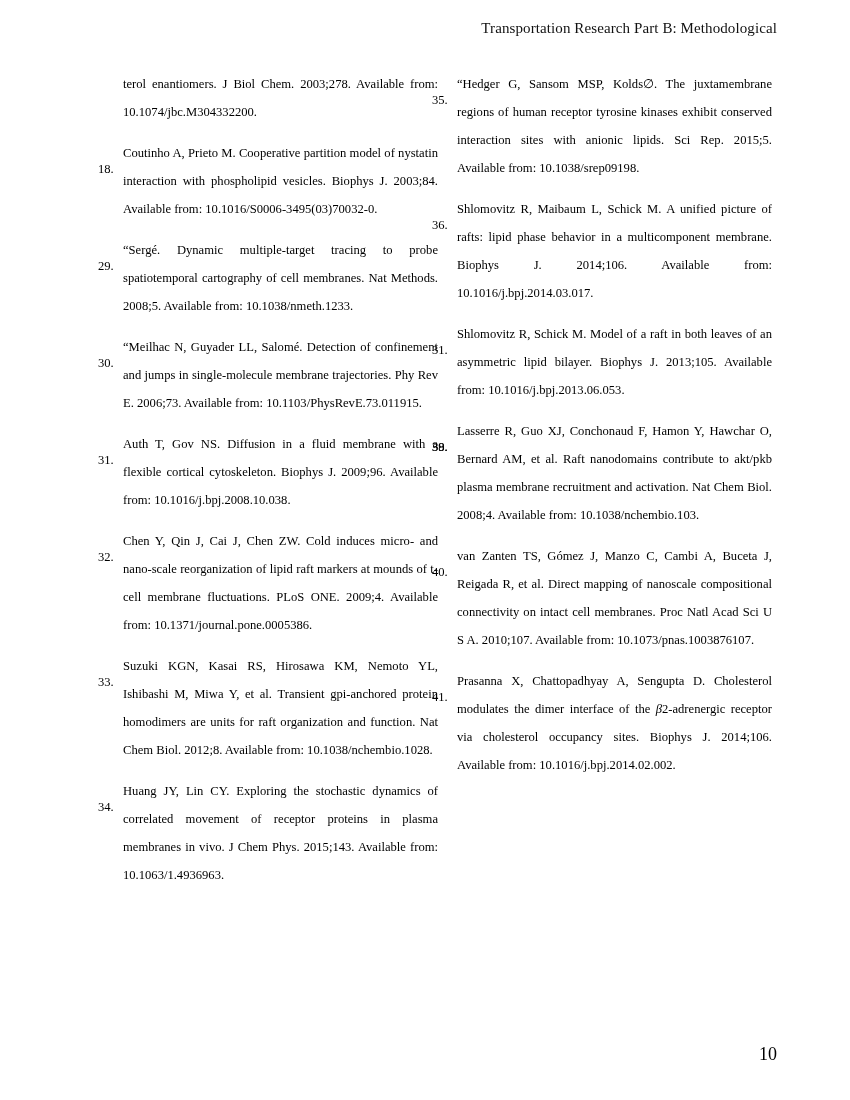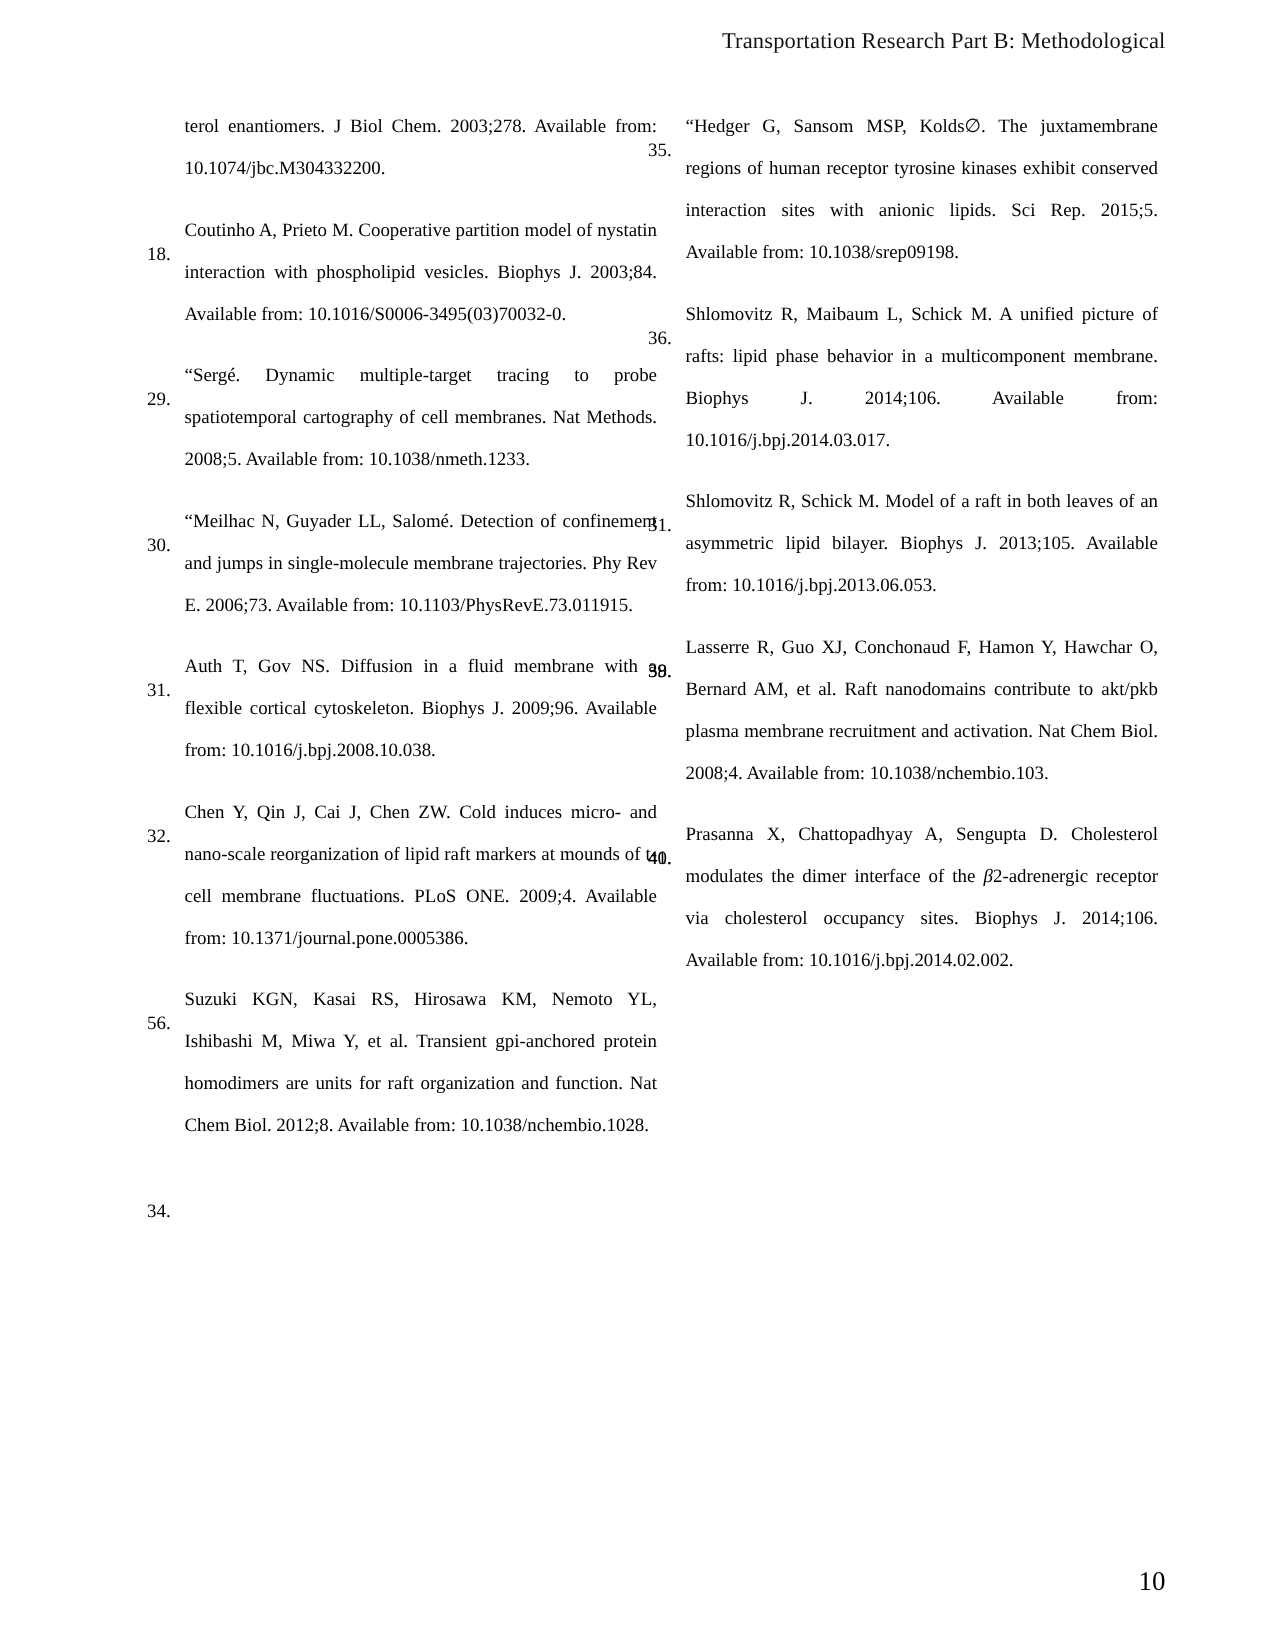--- a/index.html
+++ b/index.html
@@ -110,33 +110,33 @@
   <div class="columns">
 
     <div class="column column-left">
       <div class="ref-continued">terol enantiomers. J Biol Chem. 2003;278. Available from: 10.1074/jbc.M304332200.</div>
       <ul class="ref-list">
           <li class="ref-item"><span class="ref-num">18.</span><span>Coutinho A, Prieto M. Cooperative partition model of nystatin interaction with phospholipid vesicles. Biophys J. 2003;84. Available from: 10.1016/S0006-3495(03)70032-0.</span></li>
           <li class="ref-item"><span class="ref-num">29.</span><span>“Sergé. Dynamic multiple-target tracing to probe spatiotemporal cartography of cell membranes. Nat Methods. 2008;5. Available from: 10.1038/nmeth.1233.</span></li>
           <li class="ref-item"><span class="ref-num">30.</span><span>“Meilhac N, Guyader LL, Salomé. Detection of confinement and jumps in single-molecule membrane trajectories. Phy Rev E. 2006;73. Available from: 10.1103/PhysRevE.73.011915.</span></li>
           <li class="ref-item"><span class="ref-num">31.</span><span>Auth T, Gov NS. Diffusion in a fluid membrane with a flexible cortical cytoskeleton. Biophys J. 2009;96. Available from: 10.1016/j.bpj.2008.10.038.</span></li>
           <li class="ref-item"><span class="ref-num">32.</span><span>Chen Y, Qin J, Cai J, Chen ZW. Cold induces micro- and nano-scale reorganization of lipid raft markers at mounds of t-cell membrane fluctuations. PLoS ONE. 2009;4. Available from: 10.1371/journal.pone.0005386.</span></li>
-          <li class="ref-item"><span class="ref-num">56.</span><span>Suzuki KGN, Kasai RS, Hirosawa KM, Nemoto YL, Ishibashi M, Miwa Y, et al. Transient gpi-anchored protein homodimers are units for raft organization and function. Nat Chem Biol. 2012;8. Available from: 10.1038/nchembio.1028.</span></li>
-          <li class="ref-item"><span class="ref-num">34.</span></li>
+          <li class="ref-item"><span class="ref-num">33.</span><span>Suzuki KGN, Kasai RS, Hirosawa KM, Nemoto YL, Ishibashi M, Miwa Y, et al. Transient gpi-anchored protein homodimers are units for raft organization and function. Nat Chem Biol. 2012;8. Available from: 10.1038/nchembio.1028.</span></li>
+          <li class="ref-item"><span class="ref-num">34.</span><span>Huang JY, Lin CY. Exploring the stochastic dynamics of correlated movement of receptor proteins in plasma membranes in vivo. J Chem Phys. 2015;143. Available from: 10.1063/1.4936963.</span></li>
         </ul>
     </div>
 
     <div class="column column-right">
       <ul class="ref-list">
           <li class="ref-item"><span class="ref-num">35.</span><span>“Hedger G, Sansom MSP, Kolds∅. The juxtamembrane regions of human receptor tyrosine kinases exhibit conserved interaction sites with anionic lipids. Sci Rep. 2015;5. Available from: 10.1038/srep09198.</span></li>
           <li class="ref-item"><span class="ref-num">36.</span><span>Shlomovitz R, Maibaum L, Schick M. A unified picture of rafts: lipid phase behavior in a multicomponent membrane. Biophys J. 2014;106. Available from: 10.1016/j.bpj.2014.03.017.</span></li>
           <li class="ref-item"><span class="ref-num">31.</span><span>Shlomovitz R, Schick M. Model of a raft in both leaves of an asymmetric lipid bilayer. Biophys J. 2013;105. Available from: 10.1016/j.bpj.2013.06.053.</span></li>
           <li class="ref-item"><span class="ref-num">38.</span></li>
           <li class="ref-item"><span class="ref-num">39.</span><span>Lasserre R, Guo XJ, Conchonaud F, Hamon Y, Hawchar O, Bernard AM, et al. Raft nanodomains contribute to akt/pkb plasma membrane recruitment and activation. Nat Chem Biol. 2008;4. Available from: 10.1038/nchembio.103.</span></li>
-          <li class="ref-item"><span class="ref-num">40.</span></li>
+          <li class="ref-item"><span class="ref-num">40.</span><span>van Zanten TS, Gómez J, Manzo C, Cambi A, Buceta J, Reigada R, et al. Direct mapping of nanoscale compositional connectivity on intact cell membranes. Proc Natl Acad Sci U S A. 2010;107. Available from: 10.1073/pnas.1003876107.</span></li>
           <li class="ref-item"><span class="ref-num">41.</span><span>Prasanna X, Chattopadhyay A, Sengupta D. Cholesterol modulates the dimer interface of the <span class="greek">β</span>2-adrenergic receptor via cholesterol occupancy sites. Biophys J. 2014;106. Available from: 10.1016/j.bpj.2014.02.002.</span></li>
         </ul>
     </div>
 
   </div>
 
   <div class="page-number">10</div>
 
 </div>
 

